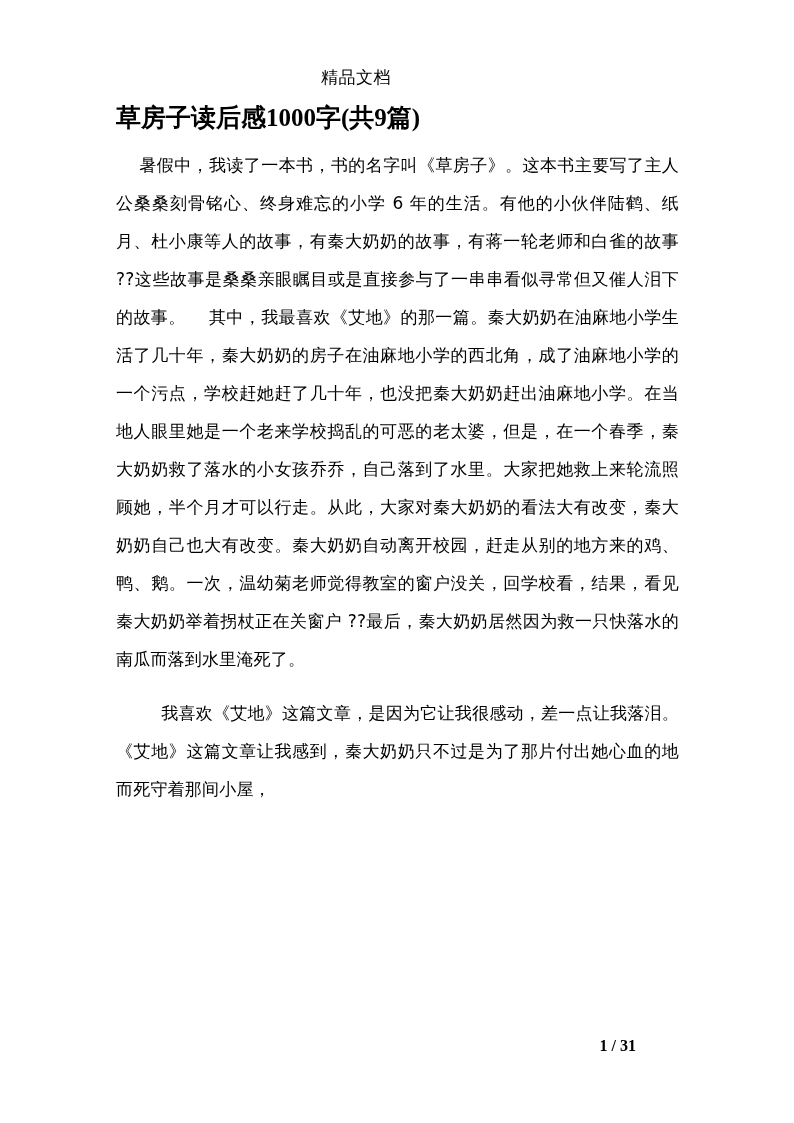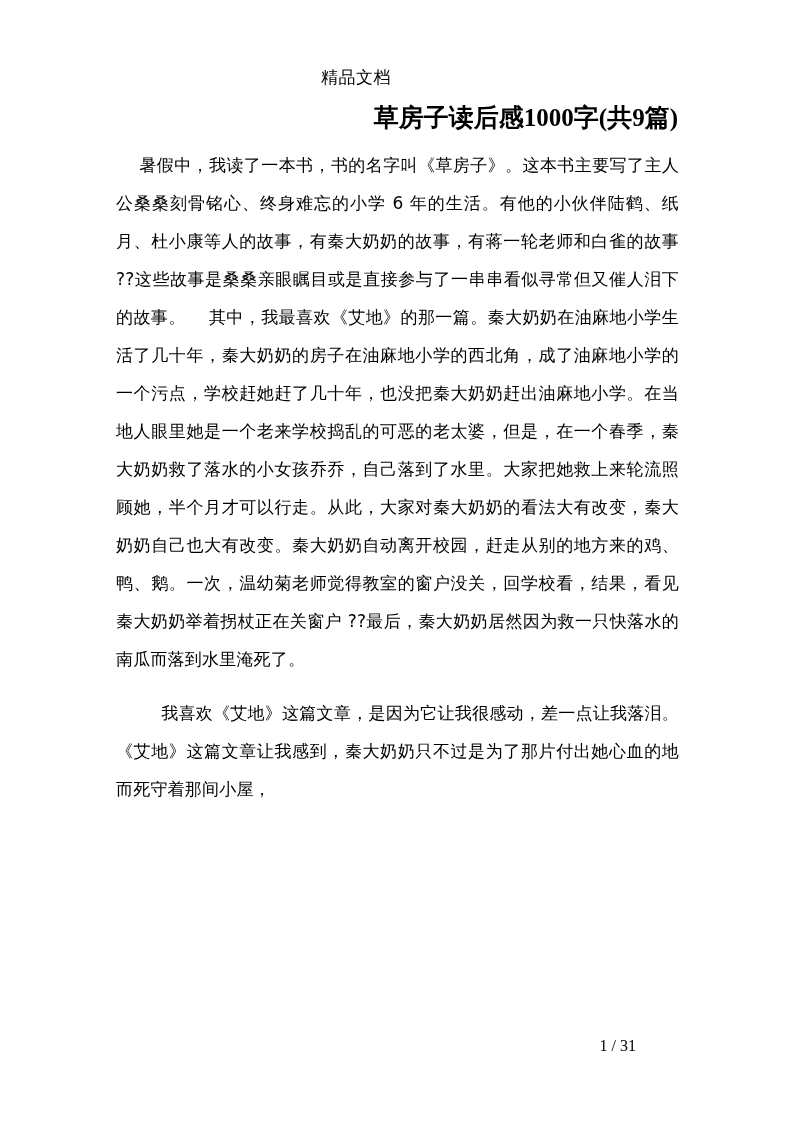--- a/index.html
+++ b/index.html
@@ -41,21 +41,21 @@
     left: -41px;
     text-align: right;
   }
 
   
   .doc-title {
     position: absolute;
     top: 101px;
     left: 116px;
     width: 562px;
-    text-align: right;
+    text-align: left;
     font-family: "Liberation Serif", "DejaVu Serif", serif;
     font-weight: bold;
     font-size: 25px;
     line-height: 34px;
     color: #000;
     white-space: pre;
   }
 
   
   .body-block {
@@ -82,21 +82,21 @@
   }
 
   
   .page-number {
     position: absolute;
     top: 1036px;
     left: 116px;
     width: 562px;
     text-align: right;
     font-family: "Liberation Serif", "DejaVu Serif", serif;
-    font-weight: normal;
+    font-weight: bold;
     font-size: 16px;
     line-height: 20px;
     color: #000;
     white-space: pre;
   }
   .page-number span {
     position: relative;
     left: -42px;
   }
 </style>

